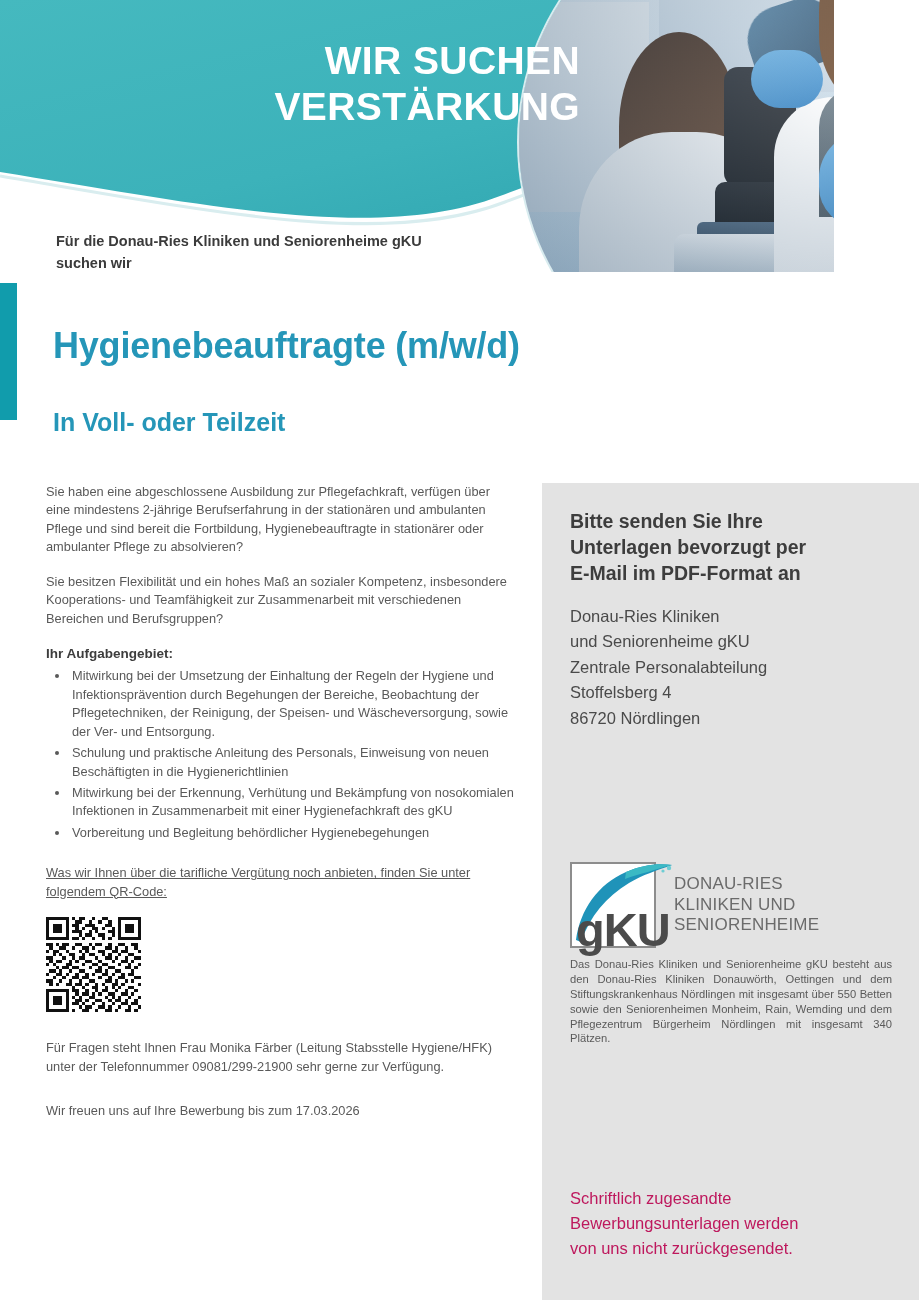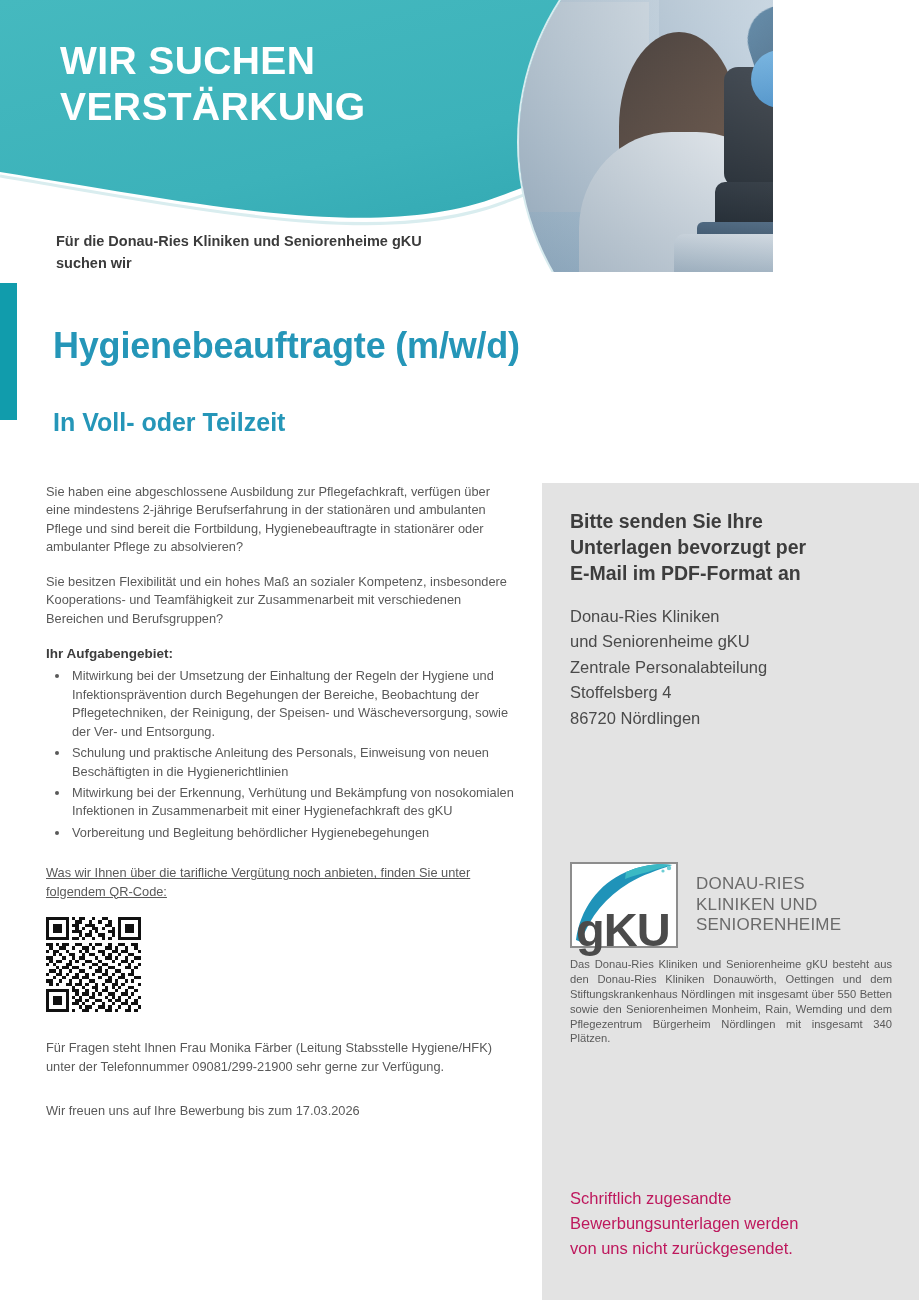--- a/index.html
+++ b/index.html
@@ -12,22 +12,23 @@
   }
   #page {
     position:relative;
     width:919px; height:1300px;
     background:#ffffff;
   }
 
   
   .header-wrap {
     position:absolute; left:0; top:0;
-    width:773px; height:272px;
+    width:834px; height:272px;
     overflow:hidden;
+    text-align:right;
   }
   .header-svg { position:absolute; left:0; top:0; }
 
   .header-title {
     position:absolute;
     left:60px; top:38px;
     width:520px;
     color:#ffffff;
     font-size:39px;
     font-weight:bold;
@@ -204,21 +205,21 @@
     white-space:pre-line;
   }
 
   
   .logo-wrap {
     position:absolute; left:570px; top:862px;
     display:flex; align-items:center;
   }
   .logo-mark {
     position:relative;
-    width:108px; height:86px;
+    width:86px; height:86px;
     background:#ffffff;
     border:2px solid #8d8d8d;
     overflow:visible;
   }
   .logo-mark svg { position:absolute; left:-4px; top:-16px; }
   .logo-gku {
     position:absolute; left:4px; bottom:-7px;
     font-size:47px; font-weight:bold; color:#4b4b4b;
     letter-spacing:-1px; line-height:1;
   }

